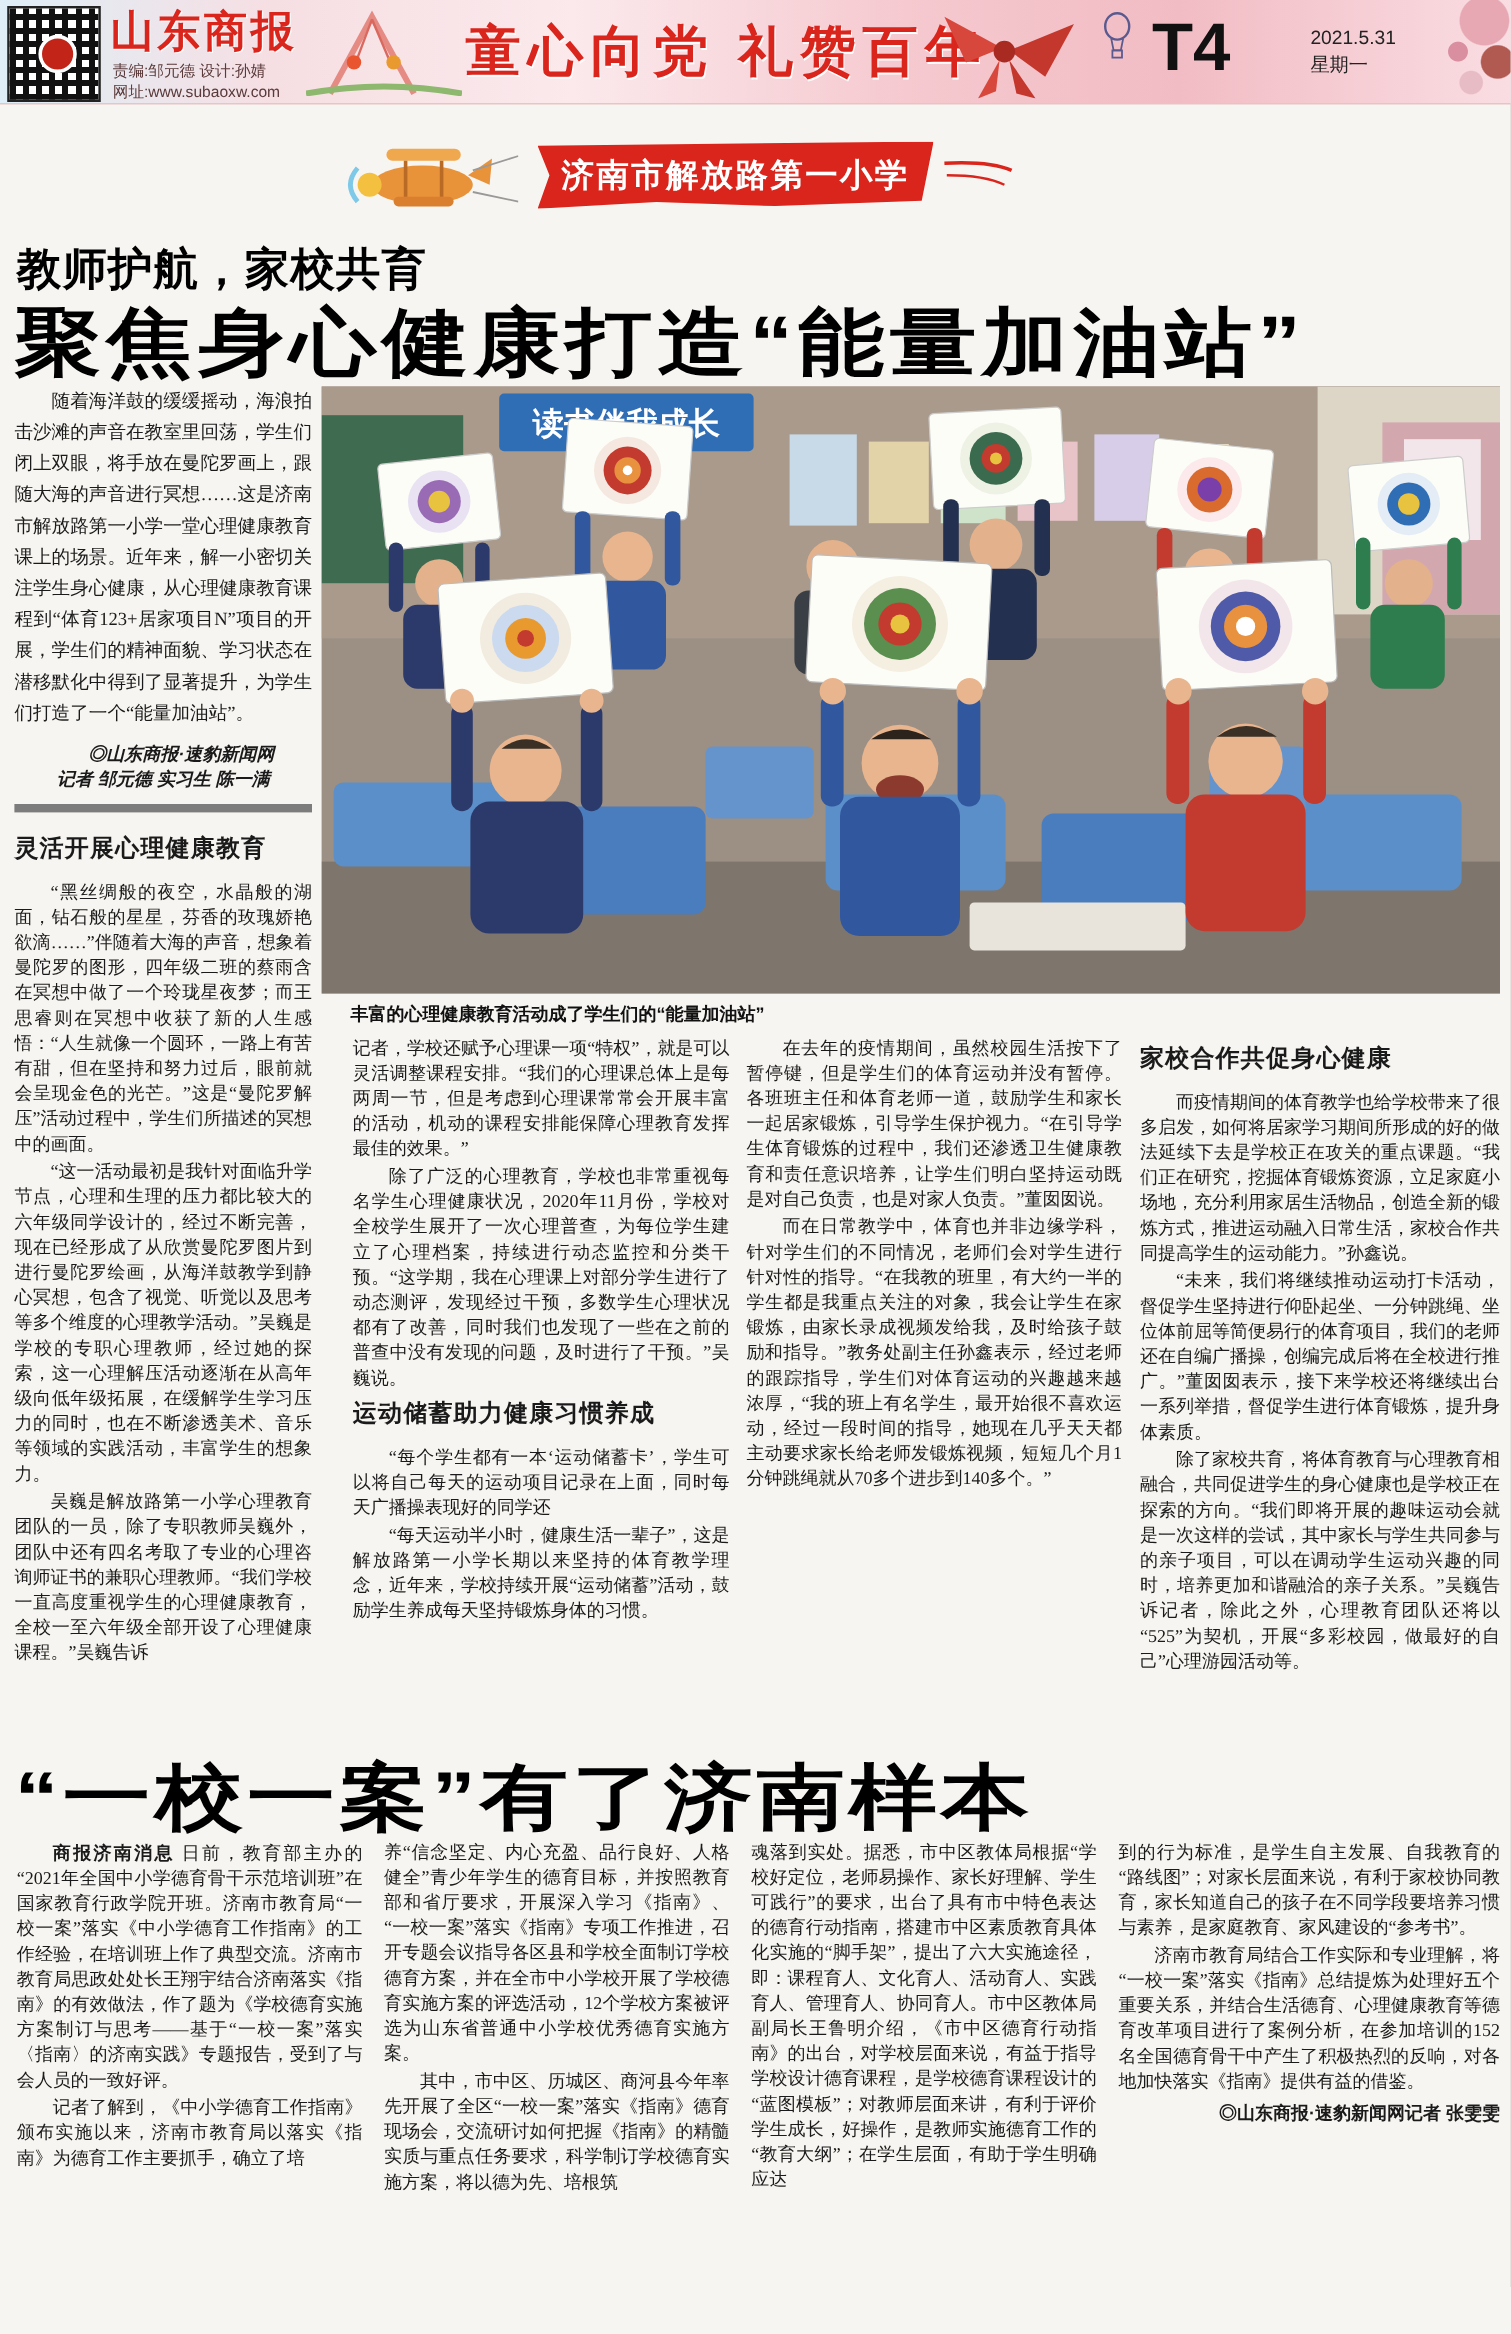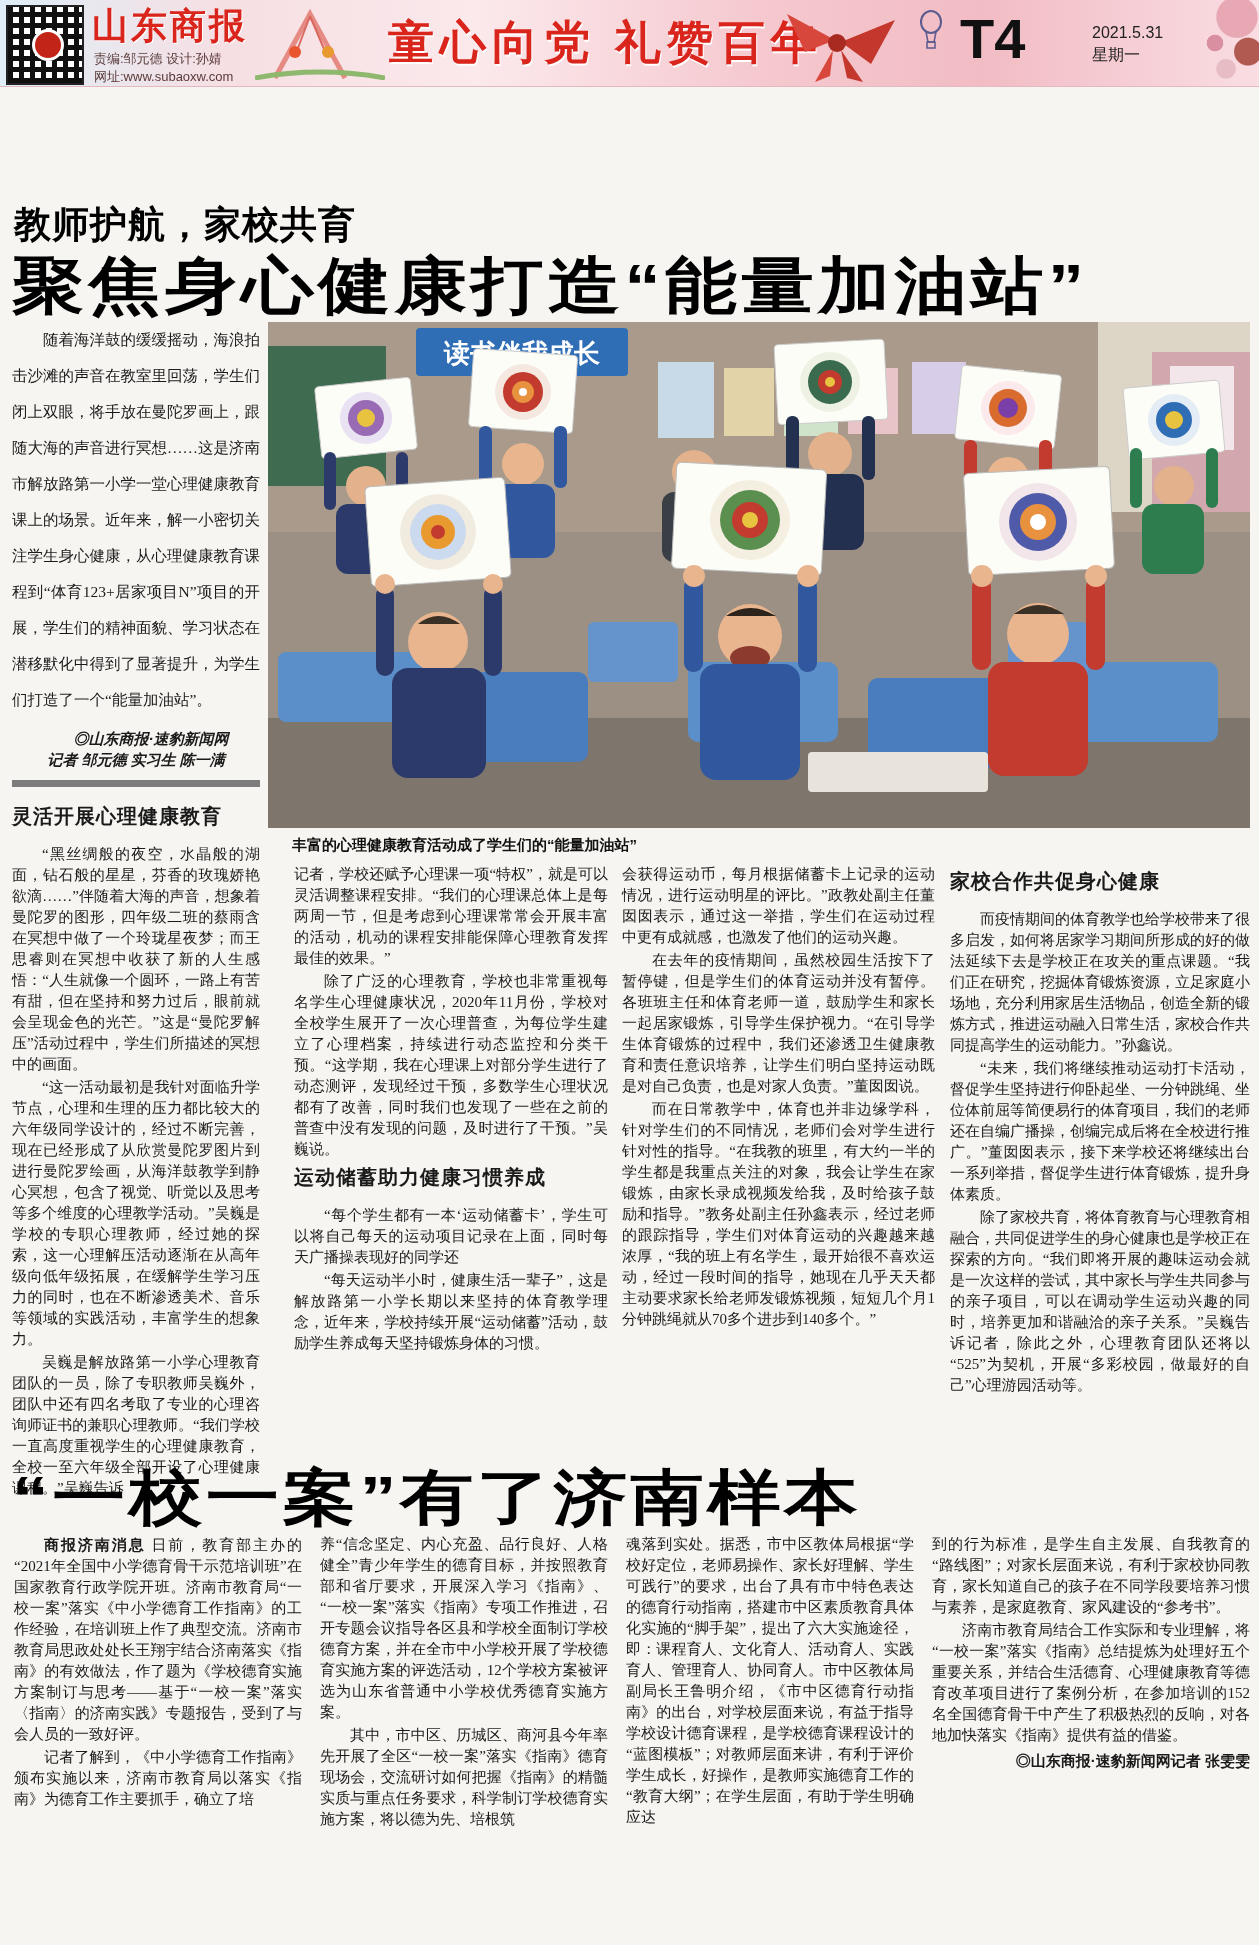--- a/index.html
+++ b/index.html
@@ -44,21 +44,21 @@
   .kicker1{position:absolute;left:14px;top:200px;font-family:"Liberation Sans",sans-serif;
       font-weight:900;font-size:37px;color:#000;letter-spacing:1px;}
   .headline1{position:absolute;left:12px;top:244px;font-family:"Liberation Sans",sans-serif;
       font-weight:900;font-size:62px;color:#000;letter-spacing:4px;white-space:nowrap;
       transform:scaleX(1.16);transform-origin:left center;}
   
   .t-col{position:absolute;text-align:justify;}
   .t-col p{margin:0 0 2px 0;font-size:15px;line-height:21px;text-indent:2em;}
   .t-col p.cont{text-indent:0;}
   .col1{left:12px;top:322px;width:248px;}
-  .col1 .lead{font-size:15.5px;line-height:36px;margin-bottom:10px;}
+  .col1 .lead{font-size:15.5px;line-height:26px;margin-bottom:10px;}
   .byline{text-align:center;font-family:"Liberation Sans",sans-serif;font-weight:700;
       font-size:14.5px;line-height:24px;margin:14px 0 10px 0;text-indent:0;font-style:italic;}
   .divider{height:7px;background:#7c7c7c;margin:10px 0 16px 0;}
   .sec-h{font-family:"Liberation Sans",sans-serif;font-weight:900;font-size:20px;
       margin:0 0 14px 0;letter-spacing:1px;}
   .photo{position:absolute;left:268px;top:322px;width:982px;height:506px;background:#9c8f84;}
   .caption{position:absolute;left:292px;top:836px;width:958px;
       font-family:"Liberation Sans",sans-serif;font-weight:700;font-size:15px;color:#111;}
   .col2{left:294px;top:864px;width:314px;}
   .col3{left:622px;top:864px;width:313px;}
@@ -114,20 +114,41 @@
       <rect x="9" y="32" width="8" height="6" fill="none" stroke="#5a5a8f" stroke-width="1.5"></rect>
     </svg>
     <div class="pageno">T4</div>
     <div class="dateblk">
       <div>2021.5.31</div>
       <div>星期一</div>
     </div>
     <div class="flower"></div>
   </div>
 
+  <div class="school-row">
+    <svg class="plane" viewBox="0 0 150 88">
+      <ellipse cx="70" cy="52" rx="42" ry="16" fill="#e8923a"></ellipse>
+      <rect x="40" y="22" width="62" height="10" rx="5" fill="#f0a84f"></rect>
+      <rect x="46" y="62" width="50" height="8" rx="4" fill="#d97f2e"></rect>
+      <line x1="56" y1="32" x2="56" y2="62" stroke="#b96a24" stroke-width="3"></line>
+      <line x1="86" y1="32" x2="86" y2="62" stroke="#b96a24" stroke-width="3"></line>
+      <circle cx="26" cy="52" r="10" fill="#f3c13f"></circle>
+      <path d="M16 38 Q4 52 16 66" stroke="#7ec8e8" stroke-width="4" fill="none"></path>
+      <path d="M108 44 L128 30 L126 52 Z" fill="#e8923a"></path>
+      <line x1="112" y1="40" x2="150" y2="28" stroke="#999" stroke-width="1.5"></line>
+      <line x1="112" y1="58" x2="150" y2="66" stroke="#999" stroke-width="1.5"></line>
+    </svg>
+    <div class="flag">
+      <span>济南市解放路第一小学</span>
+    </div>
+    <svg class="swoosh" viewBox="0 0 60 26">
+      <path d="M2 4 Q40 2 58 10" stroke="#d9251c" stroke-width="3" fill="none"></path>
+      <path d="M4 14 Q36 14 52 22" stroke="#d9251c" stroke-width="2" fill="none"></path>
+    </svg>
+  </div>
 
   <div class="kicker1">教师护航，家校共育</div>
   <div class="headline1">聚焦身心健康打造“能量加油站”</div>
 
   <div class="t-col col1">
     <p class="lead">随着海洋鼓的缓缓摇动，海浪拍击沙滩的声音在教室里回荡，学生们闭上双眼，将手放在曼陀罗画上，跟随大海的声音进行冥想……这是济南市解放路第一小学一堂心理健康教育课上的场景。近年来，解一小密切关注学生身心健康，从心理健康教育课程到“体育123+居家项目N”项目的开展，学生们的精神面貌、学习状态在潜移默化中得到了显著提升，为学生们打造了一个“能量加油站”。</p>
     <p class="byline">
       <span>◎山东商报·速豹新闻网</span><br>
       <span>记者 邹元德 实习生 陈一满</span>
     </p>
@@ -270,21 +291,20 @@
 
   <div class="t-col col2">
     <p class="cont">记者，学校还赋予心理课一项“特权”，就是可以灵活调整课程安排。“我们的心理课总体上是每两周一节，但是考虑到心理课常常会开展丰富的活动，机动的课程安排能保障心理教育发挥最佳的效果。”</p>
     <p>除了广泛的心理教育，学校也非常重视每名学生心理健康状况，2020年11月份，学校对全校学生展开了一次心理普查，为每位学生建立了心理档案，持续进行动态监控和分类干预。“这学期，我在心理课上对部分学生进行了动态测评，发现经过干预，多数学生心理状况都有了改善，同时我们也发现了一些在之前的普查中没有发现的问题，及时进行了干预。”吴巍说。</p>
     <h3 class="sec-h">运动储蓄助力健康习惯养成</h3>
     <p>“每个学生都有一本‘运动储蓄卡’，学生可以将自己每天的运动项目记录在上面，同时每天广播操表现好的同学还</p>
     <p>“每天运动半小时，健康生活一辈子”，这是解放路第一小学长期以来坚持的体育教学理念，近年来，学校持续开展“运动储蓄”活动，鼓励学生养成每天坚持锻炼身体的习惯。</p>
   </div>
 
   <div class="t-col col3">
-    <p class="cont">会获得运动币，每月根据储蓄卡上记录的运动情况，进行运动明星的评比。”政教处副主任董囡囡表示，通过这一举措，学生们在运动过程中更有成就感，也激发了他们的运动兴趣。</p>
     <p>在去年的疫情期间，虽然校园生活按下了暂停键，但是学生们的体育运动并没有暂停。各班班主任和体育老师一道，鼓励学生和家长一起居家锻炼，引导学生保护视力。“在引导学生体育锻炼的过程中，我们还渗透卫生健康教育和责任意识培养，让学生们明白坚持运动既是对自己负责，也是对家人负责。”董囡囡说。</p>
     <p>而在日常教学中，体育也并非边缘学科，针对学生们的不同情况，老师们会对学生进行针对性的指导。“在我教的班里，有大约一半的学生都是我重点关注的对象，我会让学生在家锻炼，由家长录成视频发给我，及时给孩子鼓励和指导。”教务处副主任孙鑫表示，经过老师的跟踪指导，学生们对体育运动的兴趣越来越浓厚，“我的班上有名学生，最开始很不喜欢运动，经过一段时间的指导，她现在几乎天天都主动要求家长给老师发锻炼视频，短短几个月1分钟跳绳就从70多个进步到140多个。”</p>
   </div>
 
   <div class="t-col col4">
     <h3 class="sec-h">家校合作共促身心健康</h3>
     <p>而疫情期间的体育教学也给学校带来了很多启发，如何将居家学习期间所形成的好的做法延续下去是学校正在攻关的重点课题。“我们正在研究，挖掘体育锻炼资源，立足家庭小场地，充分利用家居生活物品，创造全新的锻炼方式，推进运动融入日常生活，家校合作共同提高学生的运动能力。”孙鑫说。</p>
     <p>“未来，我们将继续推动运动打卡活动，督促学生坚持进行仰卧起坐、一分钟跳绳、坐位体前屈等简便易行的体育项目，我们的老师还在自编广播操，创编完成后将在全校进行推广。”董囡囡表示，接下来学校还将继续出台一系列举措，督促学生进行体育锻炼，提升身体素质。</p>
     <p>除了家校共育，将体育教育与心理教育相融合，共同促进学生的身心健康也是学校正在探索的方向。“我们即将开展的趣味运动会就是一次这样的尝试，其中家长与学生共同参与的亲子项目，可以在调动学生运动兴趣的同时，培养更加和谐融洽的亲子关系。”吴巍告诉记者，除此之外，心理教育团队还将以“525”为契机，开展“多彩校园，做最好的自己”心理游园活动等。</p>
   </div>

